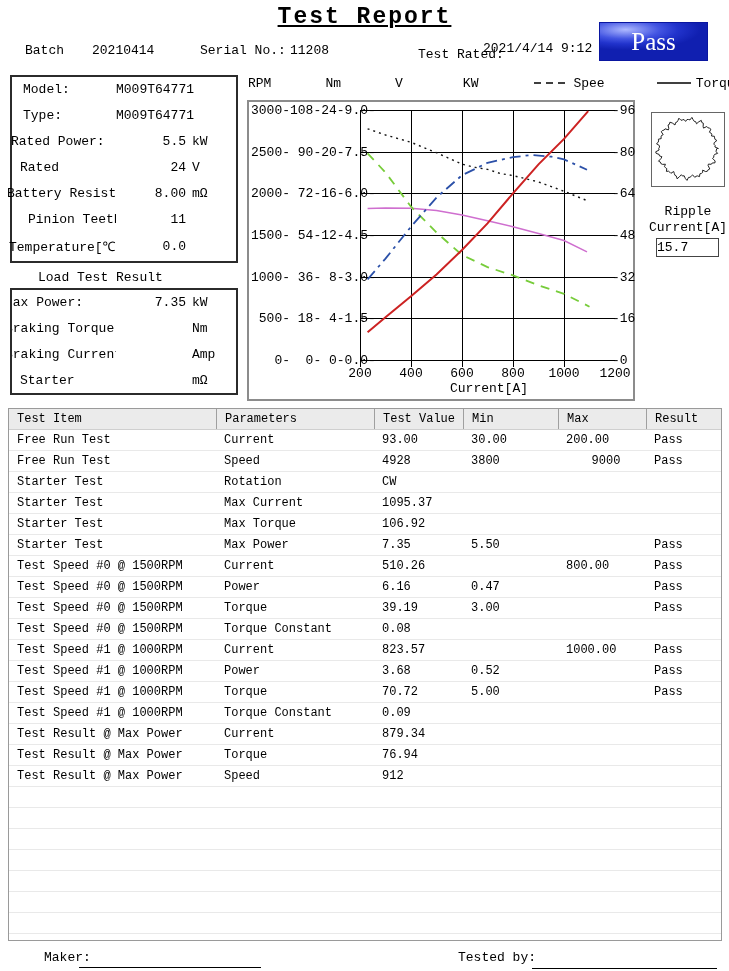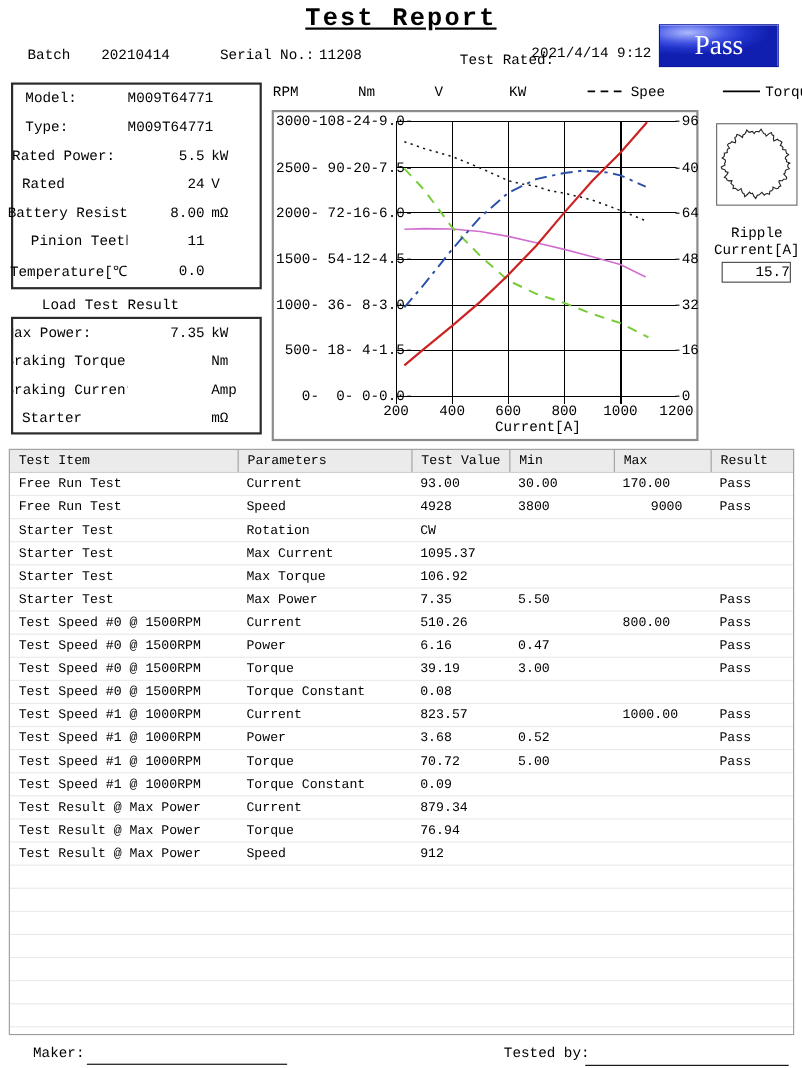--- a/index.html
+++ b/index.html
@@ -43,21 +43,21 @@
   .yl{position:absolute;font-size:13px;white-space:pre;width:107px;text-align:right;left:2px;}
   .yr{position:absolute;font-size:13px;white-space:pre;left:363px;}
   #plot-svg{position:absolute;left:111px;top:8px;}
   .xt{position:absolute;font-size:13px;width:44px;text-align:center;top:264px;}
   #x-axis-label{position:absolute;left:160px;width:160px;text-align:center;top:279px;font-size:13px;}
   
   #ripple-frame{left:651px;top:112px;width:72px;height:73px;border:1px solid #666;}
   #ripple-label1{left:650px;top:204px;width:76px;text-align:center;font-size:13px;}
   #ripple-label2{left:646px;top:220px;width:84px;text-align:center;font-size:13px;}
   #ripple-value{left:656px;top:238px;width:61px;height:17px;border:1px solid #444;
-                text-align:right;font-size:13px;line-height:17px;}
+                text-align:left;font-size:13px;line-height:17px;}
   
   #results-table{left:8px;top:408px;width:712px;height:531px;border:1px solid #9a9a9a;overflow:hidden;
                  font-size:12px;}
   .trow{display:flex;height:20px;line-height:20px;border-bottom:1px solid #e9e9e9;white-space:pre;}
   .trow.head{background:#ebebeb;border-bottom:1px solid #cfcfcf;}
   .tcell{padding-left:8px;box-sizing:border-box;overflow:hidden;flex:none;}
   .trow.head .tcell{border-left:1px solid #9f9f9f;}
   .trow.head .tcell:first-child{border-left:none;}
   
   .ftr{font-size:13px;}
@@ -132,21 +132,21 @@
         <div class="yl" style="top: 1px;">3000-108-24-9.0-</div>
         <div class="yl" style="top: 42.6667px;">2500- 90-20-7.5-</div>
         <div class="yl" style="top: 84.3333px;">2000- 72-16-6.0-</div>
         <div class="yl" style="top: 126px;">1500- 54-12-4.5-</div>
         <div class="yl" style="top: 167.667px;">1000- 36- 8-3.0-</div>
         <div class="yl" style="top: 209.333px;"> 500- 18- 4-1.5-</div>
         <div class="yl" style="top: 251px;">   0-  0- 0-0.0-</div>
       </div>
     <div id="right-labels">
         <div class="yr" style="top: 1px;">-96</div>
-        <div class="yr" style="top: 42.6667px;">-40</div>
+        <div class="yr" style="top: 42.6667px;">-80</div>
         <div class="yr" style="top: 84.3333px;">-64</div>
         <div class="yr" style="top: 126px;">-48</div>
         <div class="yr" style="top: 167.667px;">-32</div>
         <div class="yr" style="top: 209.333px;">-16</div>
         <div class="yr" style="top: 251px;">-0</div>
       </div>
     <svg id="plot-svg" width="255" height="260">
         <g stroke="#000" stroke-width="1" shape-rendering="crispEdges">
           <line x1="0" y1="0.5" x2="255" y2="0.5"></line>
           <line x1="0" y1="42.5" x2="255" y2="42.5"></line>
@@ -188,21 +188,21 @@
     <svg id="ripple-svg" width="70" height="71">
         <path d="M64.9 35.5L64.3 37.0L64.1 38.6L65.6 40.4L62.6 41.4L61.8 42.7L61.8 44.2L60.5 45.3L63.1 48.0L63.0 49.8L60.2 50.0L59.3 51.3L56.4 51.1L56.1 52.5L57.8 56.0L56.2 56.7L55.4 58.2L53.7 58.6L50.7 57.1L50.6 59.5L49.4 60.4L47.9 60.8L47.5 63.6L45.5 62.9L44.0 63.3L42.8 64.4L40.6 61.9L39.4 63.0L38.0 64.3L36.5 64.4L35.0 67.4L33.4 65.6L32.1 62.7L30.6 63.1L29.4 61.7L27.4 63.8L25.1 65.8L24.4 63.1L23.0 62.4L22.3 60.5L21.7 58.5L18.9 60.3L17.8 59.2L16.6 58.2L14.4 58.4L14.8 55.7L13.6 54.8L12.5 53.7L13.4 51.2L10.6 51.4L8.9 50.6L8.4 49.1L6.5 48.2L9.0 45.5L9.9 43.7L7.5 42.9L7.1 41.4L4.2 40.4L3.7 38.8L7.1 37.0L6.7 35.5L7.5 34.1L7.4 32.6L4.5 30.7L6.1 29.4L6.6 27.9L6.4 26.2L9.2 25.6L9.0 23.9L9.5 22.5L11.2 21.7L9.3 18.8L10.3 17.6L12.2 17.0L13.1 15.8L16.4 16.9L16.8 15.3L16.0 12.0L17.4 11.3L17.9 9.2L20.3 10.0L23.0 12.0L23.5 9.7L24.9 9.1L25.9 7.6L26.9 5.2L29.0 7.3L30.5 6.9L32.0 6.5L33.6 8.4L35.0 6.5L36.5 6.5L38.0 6.9L39.9 4.4L41.1 6.6L42.3 8.4L43.7 8.7L44.5 10.8L46.9 8.7L49.3 7.4L49.9 9.6L51.4 10.3L51.1 13.3L51.5 15.1L54.8 13.5L55.8 14.7L57.5 15.2L58.9 16.2L57.4 19.2L58.9 20.0L59.8 21.2L59.5 23.0L62.4 23.3L62.6 24.9L63.0 26.4L64.9 27.5L62.2 29.7L61.9 31.2L63.2 32.5L62.9 34.0L66.4 35.5Z" fill="none" stroke="#222" stroke-width="1"></path>
       </svg>
   </div>
   <div class="abs" id="ripple-label1">Ripple</div>
   <div class="abs" id="ripple-label2">Current[A]</div>
   <div class="abs" id="ripple-value">15.7</div>
 
   <div class="abs" id="results-table">
       <div class="trow head"><div class="tcell" style="width: 207px;">Test Item</div><div class="tcell" style="width: 158px;">Parameters</div><div class="tcell" style="width: 89px;">Test Value</div><div class="tcell" style="width: 95px;">Min</div><div class="tcell" style="width: 88px;">Max</div><div class="tcell" style="width: 75px;">Result</div></div>
-      <div class="trow"><div class="tcell" style="width: 207px;">Free Run Test</div><div class="tcell" style="width: 158px;">Current</div><div class="tcell" style="width: 89px;">93.00</div><div class="tcell" style="width: 95px;">30.00</div><div class="tcell" style="width: 88px;">170.00</div><div class="tcell" style="width: 75px;">Pass</div></div>
+      <div class="trow"><div class="tcell" style="width: 207px;">Free Run Test</div><div class="tcell" style="width: 158px;">Current</div><div class="tcell" style="width: 89px;">93.00</div><div class="tcell" style="width: 95px;">30.00</div><div class="tcell" style="width: 88px;">200.00</div><div class="tcell" style="width: 75px;">Pass</div></div>
       <div class="trow"><div class="tcell" style="width: 207px;">Free Run Test</div><div class="tcell" style="width: 158px;">Speed</div><div class="tcell" style="width: 89px;">4928</div><div class="tcell" style="width: 95px;">3800</div><div class="tcell" style="width: 88px; text-align: center;">9000</div><div class="tcell" style="width: 75px;">Pass</div></div>
       <div class="trow"><div class="tcell" style="width: 207px;">Starter Test</div><div class="tcell" style="width: 158px;">Rotation</div><div class="tcell" style="width: 89px;">CW</div><div class="tcell" style="width: 95px;"></div><div class="tcell" style="width: 88px;"></div><div class="tcell" style="width: 75px;"></div></div>
       <div class="trow"><div class="tcell" style="width: 207px;">Starter Test</div><div class="tcell" style="width: 158px;">Max Current</div><div class="tcell" style="width: 89px;">1095.37</div><div class="tcell" style="width: 95px;"></div><div class="tcell" style="width: 88px;"></div><div class="tcell" style="width: 75px;"></div></div>
       <div class="trow"><div class="tcell" style="width: 207px;">Starter Test</div><div class="tcell" style="width: 158px;">Max Torque</div><div class="tcell" style="width: 89px;">106.92</div><div class="tcell" style="width: 95px;"></div><div class="tcell" style="width: 88px;"></div><div class="tcell" style="width: 75px;"></div></div>
       <div class="trow"><div class="tcell" style="width: 207px;">Starter Test</div><div class="tcell" style="width: 158px;">Max Power</div><div class="tcell" style="width: 89px;">7.35</div><div class="tcell" style="width: 95px;">5.50</div><div class="tcell" style="width: 88px;"></div><div class="tcell" style="width: 75px;">Pass</div></div>
       <div class="trow"><div class="tcell" style="width: 207px;">Test Speed #0 @ 1500RPM</div><div class="tcell" style="width: 158px;">Current</div><div class="tcell" style="width: 89px;">510.26</div><div class="tcell" style="width: 95px;"></div><div class="tcell" style="width: 88px;">800.00</div><div class="tcell" style="width: 75px;">Pass</div></div>
       <div class="trow"><div class="tcell" style="width: 207px;">Test Speed #0 @ 1500RPM</div><div class="tcell" style="width: 158px;">Power</div><div class="tcell" style="width: 89px;">6.16</div><div class="tcell" style="width: 95px;">0.47</div><div class="tcell" style="width: 88px;"></div><div class="tcell" style="width: 75px;">Pass</div></div>
       <div class="trow"><div class="tcell" style="width: 207px;">Test Speed #0 @ 1500RPM</div><div class="tcell" style="width: 158px;">Torque</div><div class="tcell" style="width: 89px;">39.19</div><div class="tcell" style="width: 95px;">3.00</div><div class="tcell" style="width: 88px;"></div><div class="tcell" style="width: 75px;">Pass</div></div>
       <div class="trow"><div class="tcell" style="width: 207px;">Test Speed #0 @ 1500RPM</div><div class="tcell" style="width: 158px;">Torque Constant</div><div class="tcell" style="width: 89px;">0.08</div><div class="tcell" style="width: 95px;"></div><div class="tcell" style="width: 88px;"></div><div class="tcell" style="width: 75px;"></div></div>
       <div class="trow"><div class="tcell" style="width: 207px;">Test Speed #1 @ 1000RPM</div><div class="tcell" style="width: 158px;">Current</div><div class="tcell" style="width: 89px;">823.57</div><div class="tcell" style="width: 95px;"></div><div class="tcell" style="width: 88px;">1000.00</div><div class="tcell" style="width: 75px;">Pass</div></div>
@@ -215,18 +215,18 @@
       <div class="trow"><div class="tcell" style="width: 207px;"></div><div class="tcell" style="width: 158px;"></div><div class="tcell" style="width: 89px;"></div><div class="tcell" style="width: 95px;"></div><div class="tcell" style="width: 88px;"></div><div class="tcell" style="width: 75px;"></div></div>
       <div class="trow"><div class="tcell" style="width: 207px;"></div><div class="tcell" style="width: 158px;"></div><div class="tcell" style="width: 89px;"></div><div class="tcell" style="width: 95px;"></div><div class="tcell" style="width: 88px;"></div><div class="tcell" style="width: 75px;"></div></div>
       <div class="trow"><div class="tcell" style="width: 207px;"></div><div class="tcell" style="width: 158px;"></div><div class="tcell" style="width: 89px;"></div><div class="tcell" style="width: 95px;"></div><div class="tcell" style="width: 88px;"></div><div class="tcell" style="width: 75px;"></div></div>
       <div class="trow"><div class="tcell" style="width: 207px;"></div><div class="tcell" style="width: 158px;"></div><div class="tcell" style="width: 89px;"></div><div class="tcell" style="width: 95px;"></div><div class="tcell" style="width: 88px;"></div><div class="tcell" style="width: 75px;"></div></div>
       <div class="trow"><div class="tcell" style="width: 207px;"></div><div class="tcell" style="width: 158px;"></div><div class="tcell" style="width: 89px;"></div><div class="tcell" style="width: 95px;"></div><div class="tcell" style="width: 88px;"></div><div class="tcell" style="width: 75px;"></div></div>
       <div class="trow"><div class="tcell" style="width: 207px;"></div><div class="tcell" style="width: 158px;"></div><div class="tcell" style="width: 89px;"></div><div class="tcell" style="width: 95px;"></div><div class="tcell" style="width: 88px;"></div><div class="tcell" style="width: 75px;"></div></div>
       <div class="trow"><div class="tcell" style="width: 207px;"></div><div class="tcell" style="width: 158px;"></div><div class="tcell" style="width: 89px;"></div><div class="tcell" style="width: 95px;"></div><div class="tcell" style="width: 88px;"></div><div class="tcell" style="width: 75px;"></div></div>
       <div class="trow"><div class="tcell" style="width: 207px;"></div><div class="tcell" style="width: 158px;"></div><div class="tcell" style="width: 89px;"></div><div class="tcell" style="width: 95px;"></div><div class="tcell" style="width: 88px;"></div><div class="tcell" style="width: 75px;"></div></div>
     </div>
 
-  <div class="abs ftr" style="left:30px;top:950px;">Maker:</div>
+  <div class="abs ftr" style="left:44px;top:950px;">Maker:</div>
   <div class="abs sig-line" style="left:79px;top:967px;width:182px;"></div>
   <div class="abs ftr" style="left:458px;top:950px;">Tested by:</div>
   <div class="abs sig-line" style="left:532px;top:968px;width:185px;"></div>
 
 </div>
 
 </body></html>

